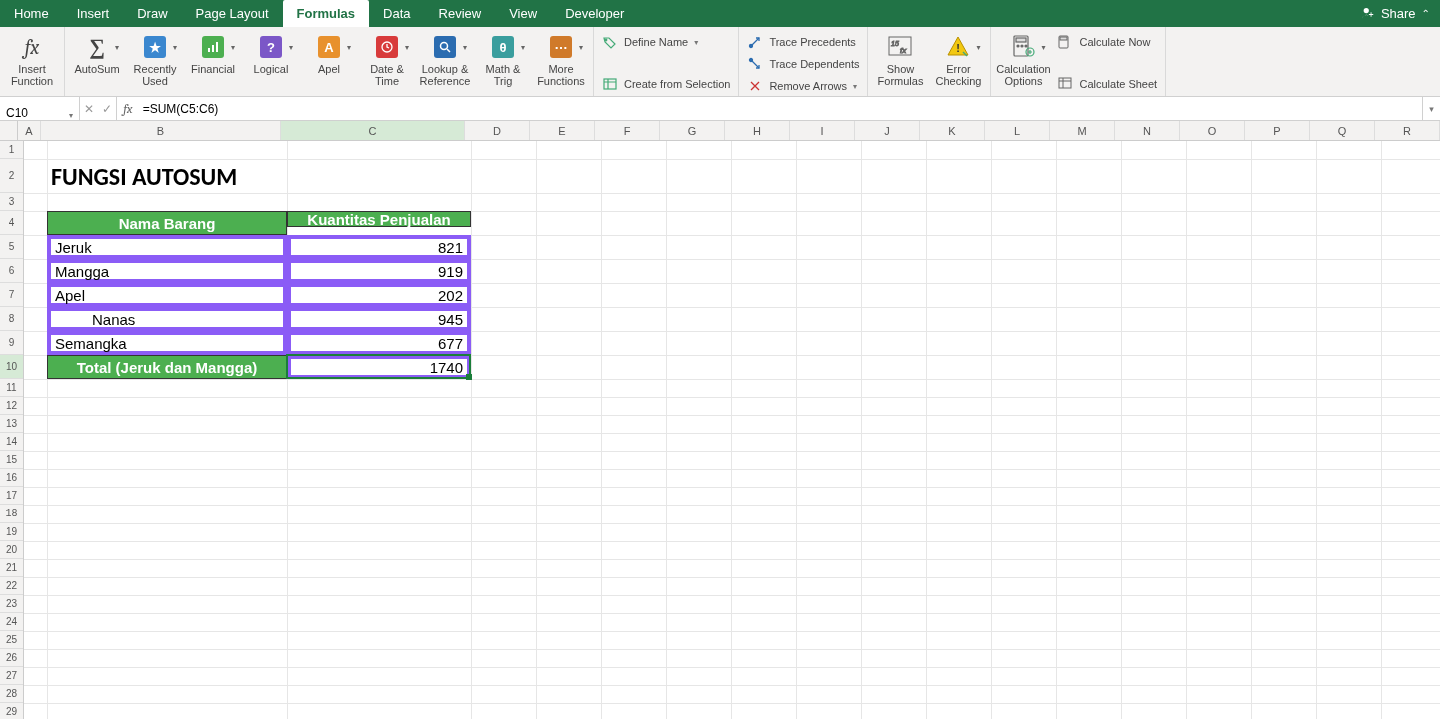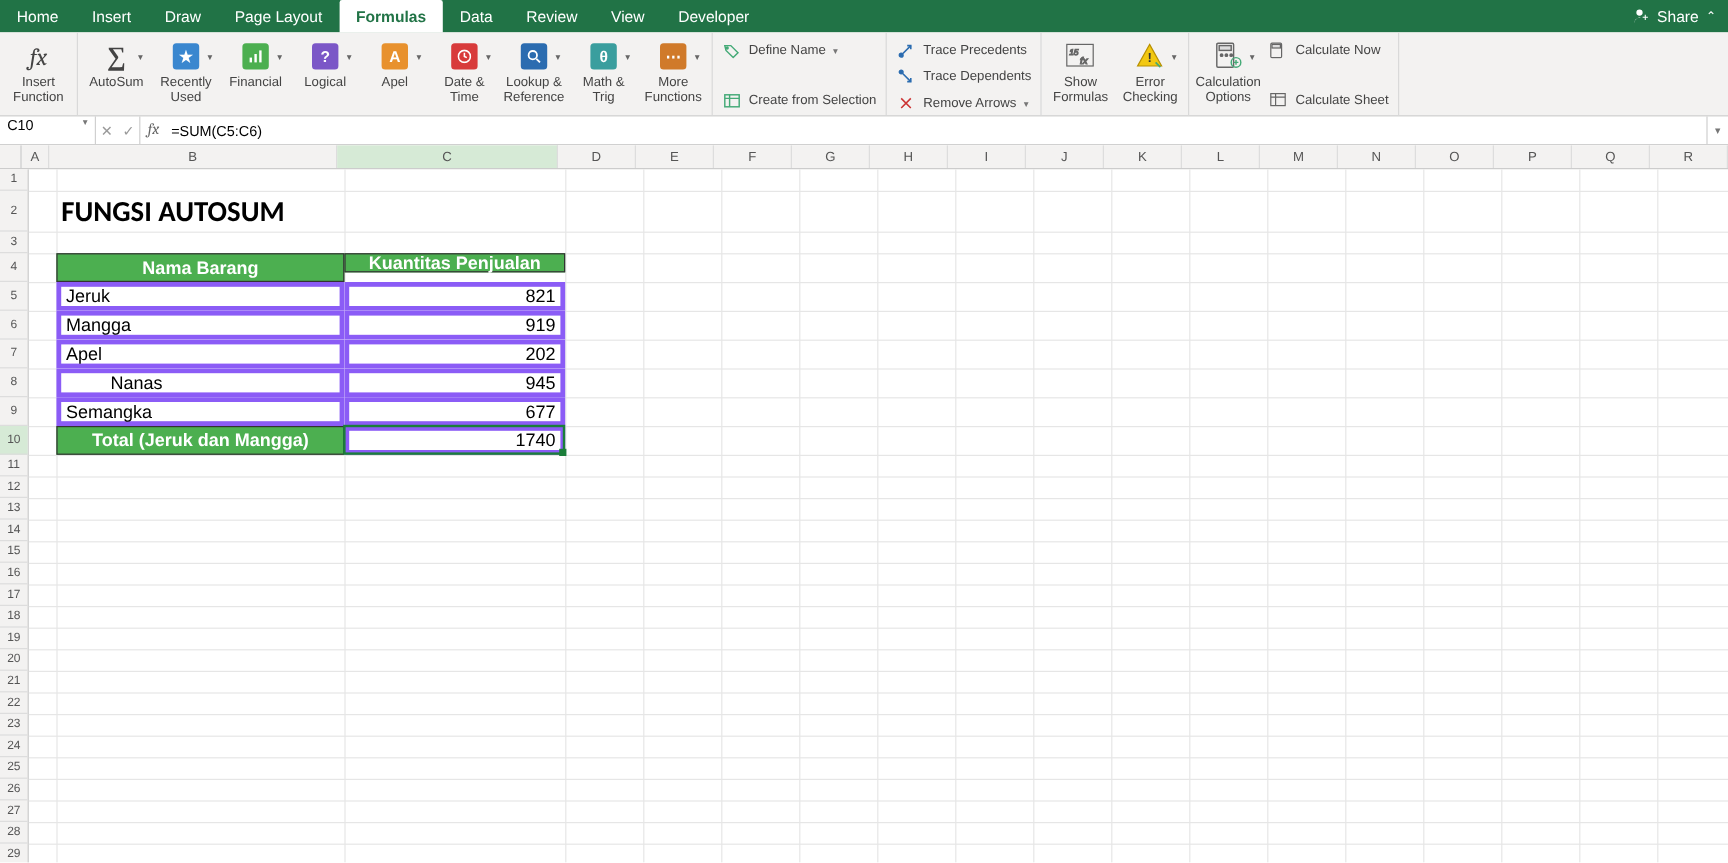--- a/index.html
+++ b/index.html
@@ -29,21 +29,21 @@
 .color-ic.dblue{background:#2b6cb0;}
 .color-ic.teal{background:#3a9e9e;}
 .color-ic.dorange{background:#d07a2a;}
 .small-stack { display:flex; flex-direction:column; gap:4px; padding-top:2px; }
 .small-btn { display:flex; align-items:center; gap:6px; cursor:pointer; font-size:11px; padding:1px 2px; white-space:nowrap; }
 .small-btn .mini-ic{width:16px;height:16px;display:inline-flex;align-items:center;justify-content:center;}
 .sigma{font-family:'Cambria Math','Times New Roman',serif;font-size:22px;font-weight:600;}
 
 
 .formula-bar { height: 24px; border-bottom: 1px solid #d0d0d0; display:flex; align-items:stretch; font-size:12px; }
-.name-box { width: 80px; border-right:1px solid #d0d0d0; display:flex; align-items:flex-start; padding:0 6px; justify-content:space-between; }
+.name-box { width: 80px; border-right:1px solid #d0d0d0; display:flex; align-items:flex-end; padding:0 6px; justify-content:space-between; }
 .name-box .dd { font-size:8px; color:#777; }
 .fb-btns { display:flex; align-items:center; border-right:1px solid #d0d0d0; padding:0 4px; gap:8px; color:#999;}
 .fb-btns span{cursor:pointer;}
 .fx-label{font-style:italic;font-family:'Cambria',serif;color:#666;padding:0 6px;display:flex;align-items:center;font-size:13px;}
 .formula-input{flex:1;display:flex;align-items:center;padding:0 4px;}
 .fb-expand{width:18px;border-left:1px solid #d0d0d0;display:flex;align-items:center;justify-content:center;color:#777;font-size:9px;}
 
 
 .grid-wrap{position:relative;height:598px;overflow:hidden;}
 .col-headers{display:flex;height:20px;border-bottom:1px solid #ccc;background:#f3f2f1;font-size:11px;color:#555;}
@@ -353,21 +353,21 @@
         <div class="rh" style="height: 24px;">8</div>
         <div class="rh" style="height: 24px;">9</div>
         <div class="rh sel" style="height: 24px;">10</div>
         <div class="rh" style="height: 18px;">11</div>
         <div class="rh" style="height: 18px;">12</div>
         <div class="rh" style="height: 18px;">13</div>
         <div class="rh" style="height: 18px;">14</div>
         <div class="rh" style="height: 18px;">15</div>
         <div class="rh" style="height: 18px;">16</div>
         <div class="rh" style="height: 18px;">17</div>
-        <div class="rh" style="height: 18px;">18</div>
+        <div class="rh" style="height: 18px; font-family: Liberation Mono, monospace;">18</div>
         <div class="rh" style="height: 18px;">19</div>
         <div class="rh" style="height: 18px;">20</div>
         <div class="rh" style="height: 18px;">21</div>
         <div class="rh" style="height: 18px;">22</div>
         <div class="rh" style="height: 18px;">23</div>
         <div class="rh" style="height: 18px;">24</div>
         <div class="rh" style="height: 18px;">25</div>
         <div class="rh" style="height: 18px;">26</div>
         <div class="rh" style="height: 18px;">27</div>
         <div class="rh" style="height: 18px;">28</div>

